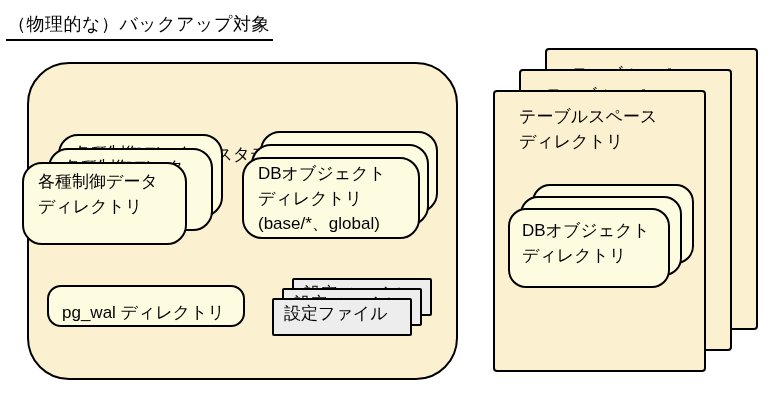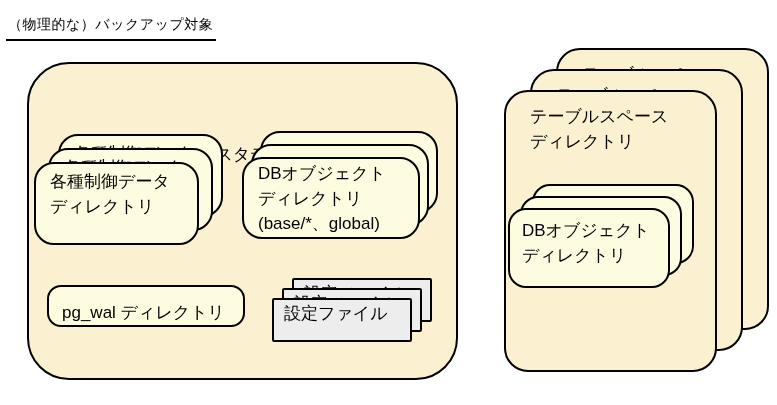--- a/index.html
+++ b/index.html
@@ -9,21 +9,21 @@
     height: 405px;
     background: var(--page-bg, #ffffff);
     font-family: "Liberation Sans", "DejaVu Sans", sans-serif;
     color: var(--text, #000000);
     overflow: hidden;
   }
   .title {
     position: absolute;
     left: 6px;
     top: 12px;
-    font-size: 14px;
+    font-size: 18px;
     line-height: 24px;
   }
   .title span {
     display: inline-block;
     border-bottom: 2px solid var(--border, #000);
     padding: 0 3px 3px 2px;
     letter-spacing: 0.5px;
   }
   .card {
     position: absolute;
@@ -40,39 +40,39 @@
     font-size: 17px;
     line-height: 25px;
   }
   
   .cluster-box { left: 27px; top: 62px; width: 431px; height: 318px; border-radius: 42px; }
   .cluster-label { position: absolute; left: 48px; top: 78px; font-size: 17px; line-height: 25px; }
   
   .ctl { width: 165px; height: 83px; }
   .ctl-b { left: 58px;  top: 134px; }
   .ctl-m { left: 48px;  top: 148px; }
-  .ctl-f { left: 34px;  top: 162px; }
+  .ctl-f { left: 22px;  top: 162px; }
   .ctl .card-text { padding: 5px 8px 0 14px; }
   
   .dbo { width: 178px; height: 82px; }
   .dbo-b { left: 260px; top: 131px; }
   .dbo-m { left: 251px; top: 144px; }
   .dbo-f { left: 242px; top: 157px; }
   .dbo .card-text { padding: 2px 6px 0 14px; }
   
   .pgwal { left: 47px; top: 285px; width: 198px; height: 42px; border-radius: 14px; }
   .pgwal .card-text { padding: 13px 0 0 13px; }
   
-  .cfg { width: 140px; height: 44px; }
+  .cfg { width: 140px; height: 38px; }
   .cfg-b { left: 292px; top: 278px; }
   .cfg-m { left: 282px; top: 288px; }
   .cfg-f { left: 272px; top: 298px; }
   .cfg .card-text { padding: 1px 0 0 10px; }
   
-  .ts { width: 213px; height: 282px; border-radius: 24px; margin-left: 11px; }
+  .ts { width: 213px; height: 282px; border-radius: 4px; }
   .ts-b { left: 545px; top: 48px; }
   .ts-m { left: 519px; top: 69px; }
   .ts-f { left: 493px; top: 90px; }
   .ts .card-text { padding: 12px 0 0 24px; }
   
   .tdb { width: 162px; height: 80px; border-radius: 18px; }
   .tdb-b { left: 532px; top: 184px; }
   .tdb-m { left: 520px; top: 196px; }
   .tdb-f { left: 508px; top: 208px; }
   .tdb .card-text { padding: 8px 0 0 12px; }

